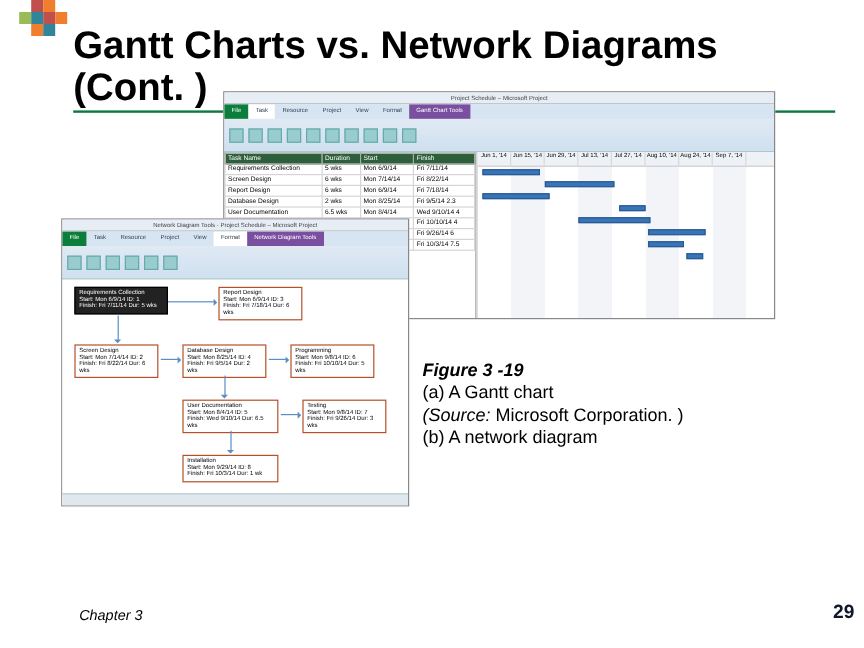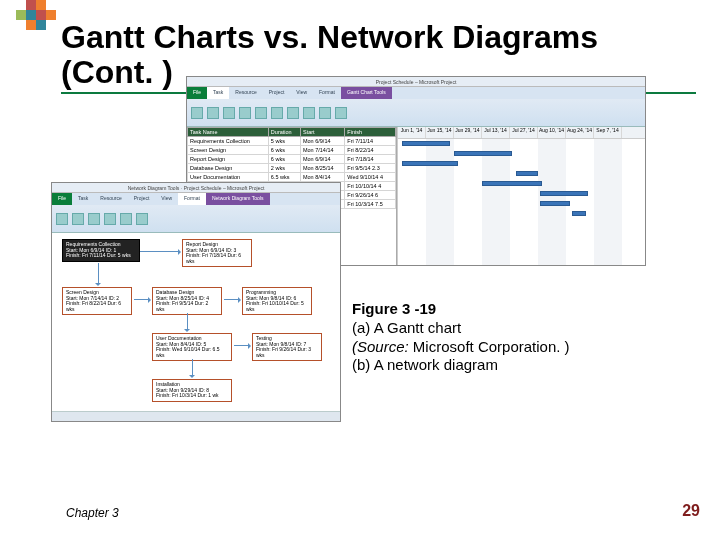--- a/index.html
+++ b/index.html
@@ -52,25 +52,25 @@
   .network-body { position:relative; height: calc(100% - 50px); background:#fff; }
   .node { position:absolute; border:1px solid #b5502a; background:#fff; font-size:5px; padding:2px 3px; line-height:1.1; }
   .node.black { background:#222; color:#fff; border-color:#000; }
   .arrow { position:absolute; background:#5b8fc2; height:1px; }
   .arrow::after { content:""; position:absolute; right:-4px; top:-2px; border:3px solid transparent; border-left-color:#5b8fc2; }
   .arrow.v { width:1px; height:auto; }
   .arrow.v::after { right:-2px; top:auto; bottom:-4px; border:3px solid transparent; border-top-color:#5b8fc2; }
   .statusbar { position:absolute; bottom:0; left:0; right:0; height:10px; background:#dfe7ef; border-top:1px solid #bcc; }
 
   .caption { position: absolute; left: 336px; top: 300px; width: 330px; font-size: 15px; line-height: 1.25; }
-  .caption b { font-weight: bold; }
+  .caption b { font-weight: bold; font-style: italic; }
 
   .footer-chapter { position:absolute; left: 50px; bottom: 20px; font-size: 12px; font-style: italic; }
   .footer-copy    { position:absolute; left: 0; right:0; bottom: 22px; text-align:center; font-size: 12px; }
-  .footer-page    { position:absolute; right: 36px; bottom: 20px; font-size: 16px; font-weight:bold; color:#7f1d1d;text-align:right; }
+  .footer-page    { position:absolute; right: 24px; bottom: 20px; font-size: 16px; font-weight:bold; color:#0f172a;text-align:right; }
 </style>
 </head>
 <body>
 
 <div class="slide">
 
   <div class="logo">
     <div class="sq a"></div>
       <div class="sq b"></div>
       <div class="sq c"></div>

